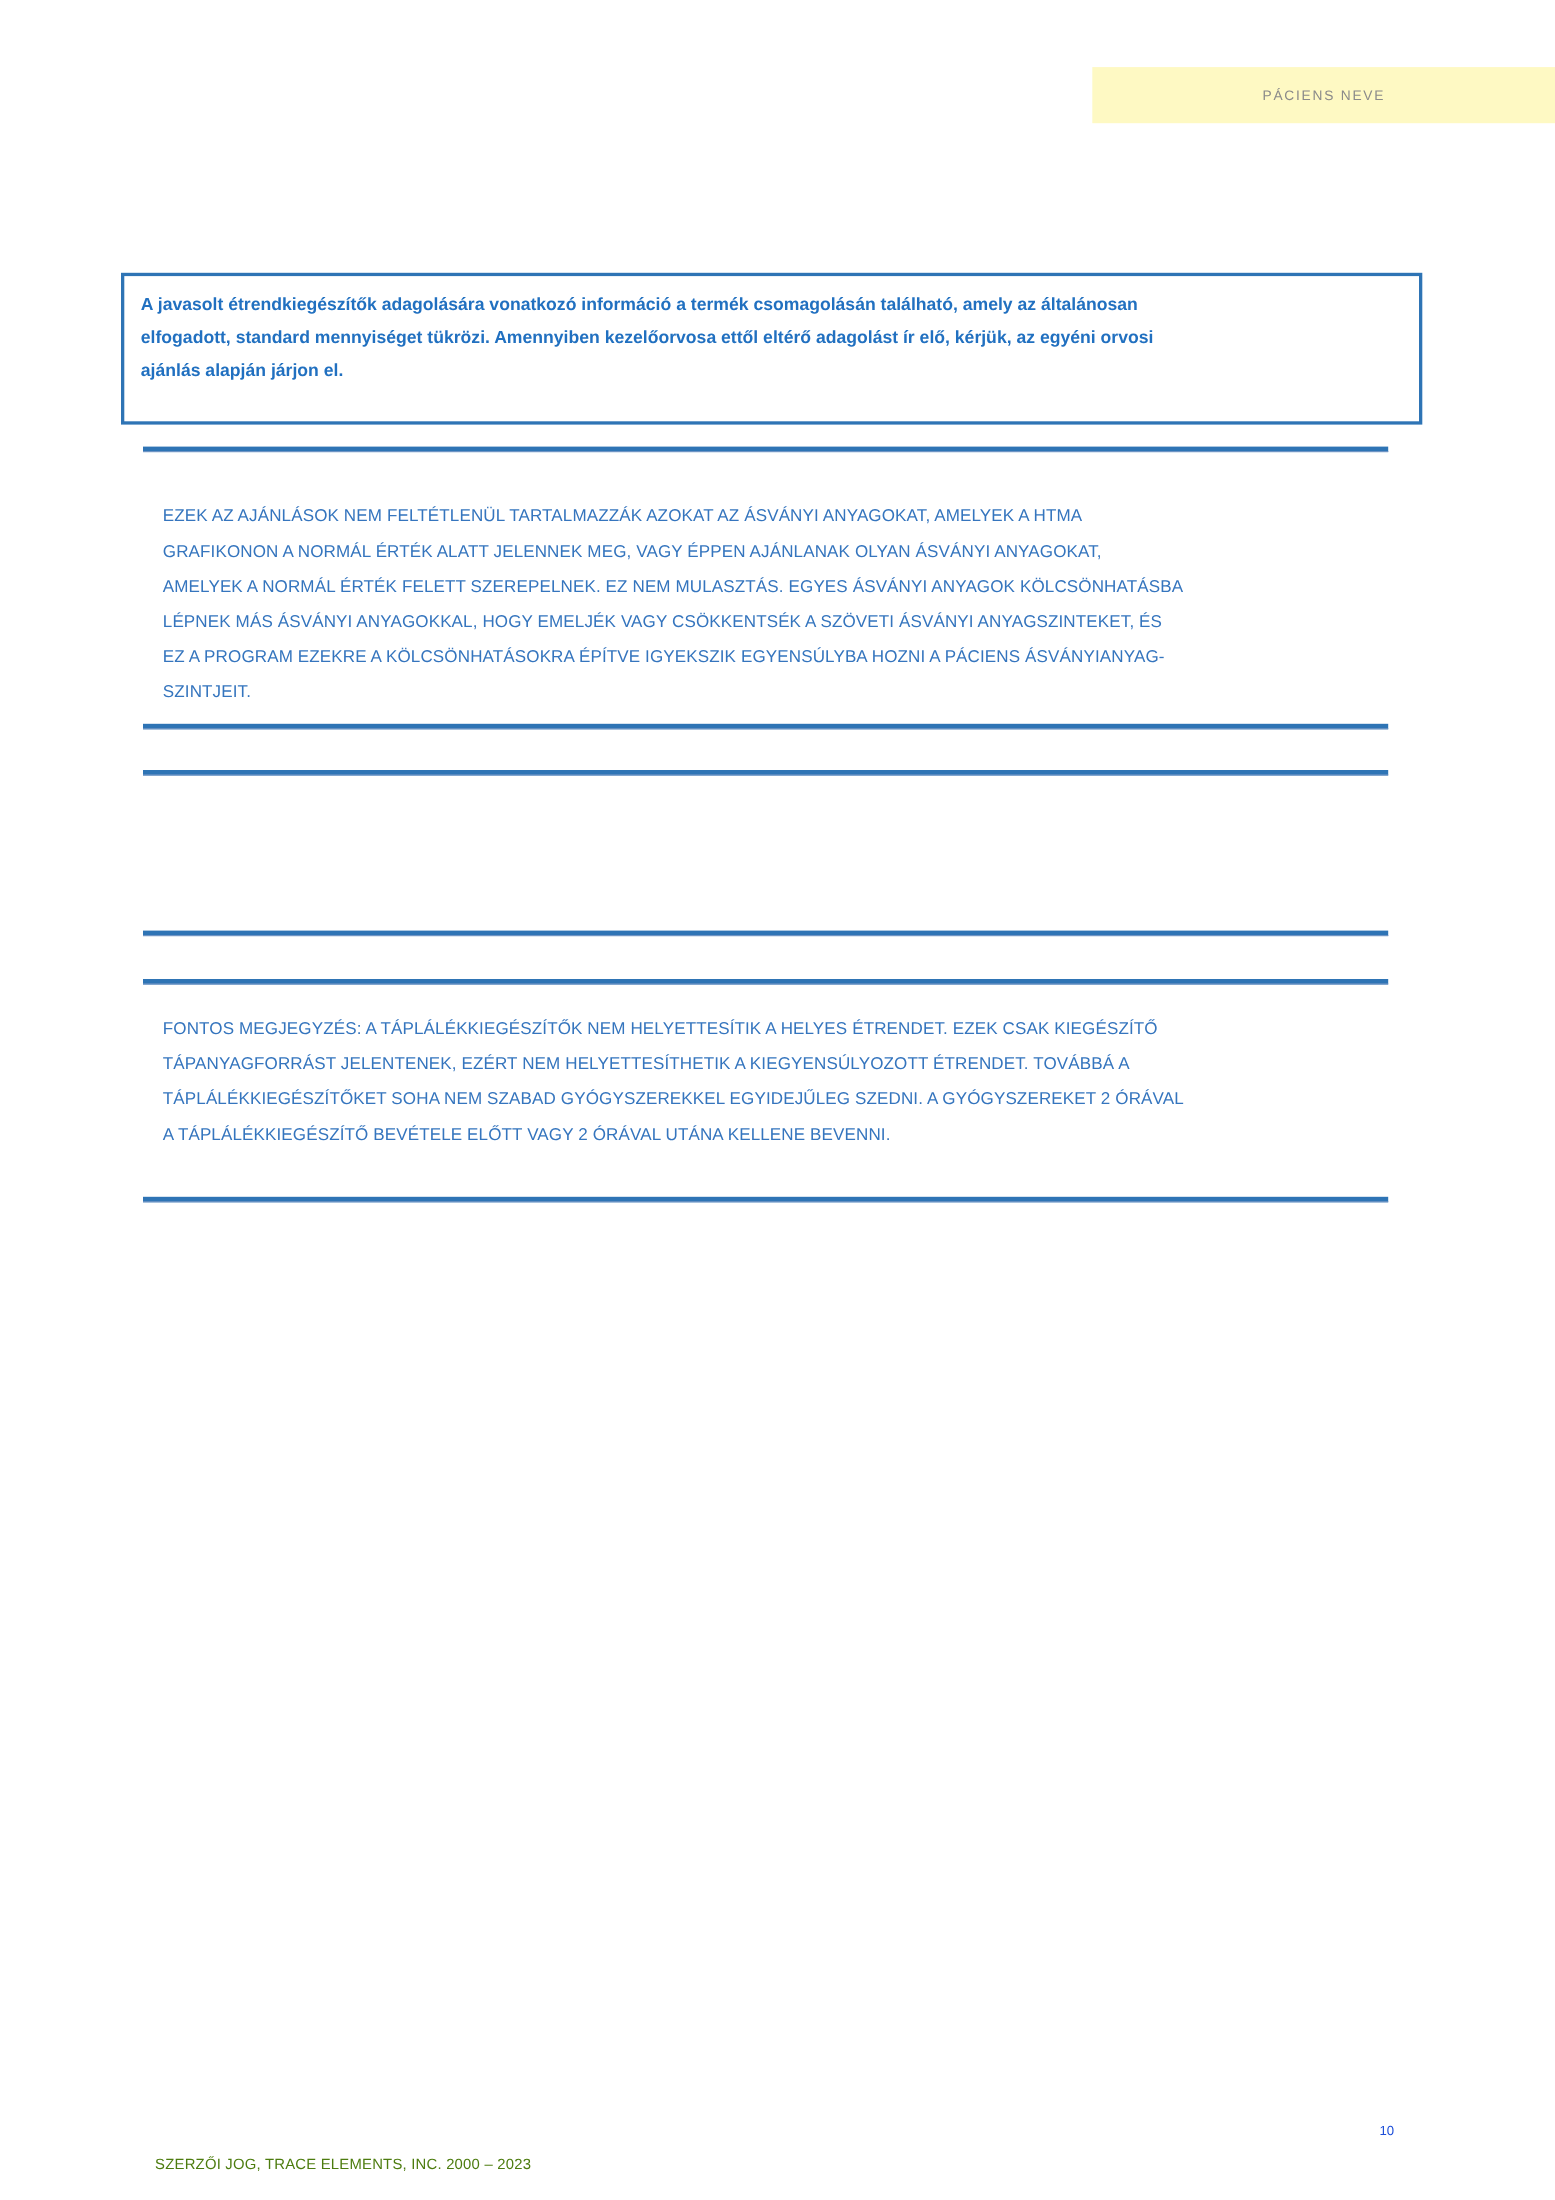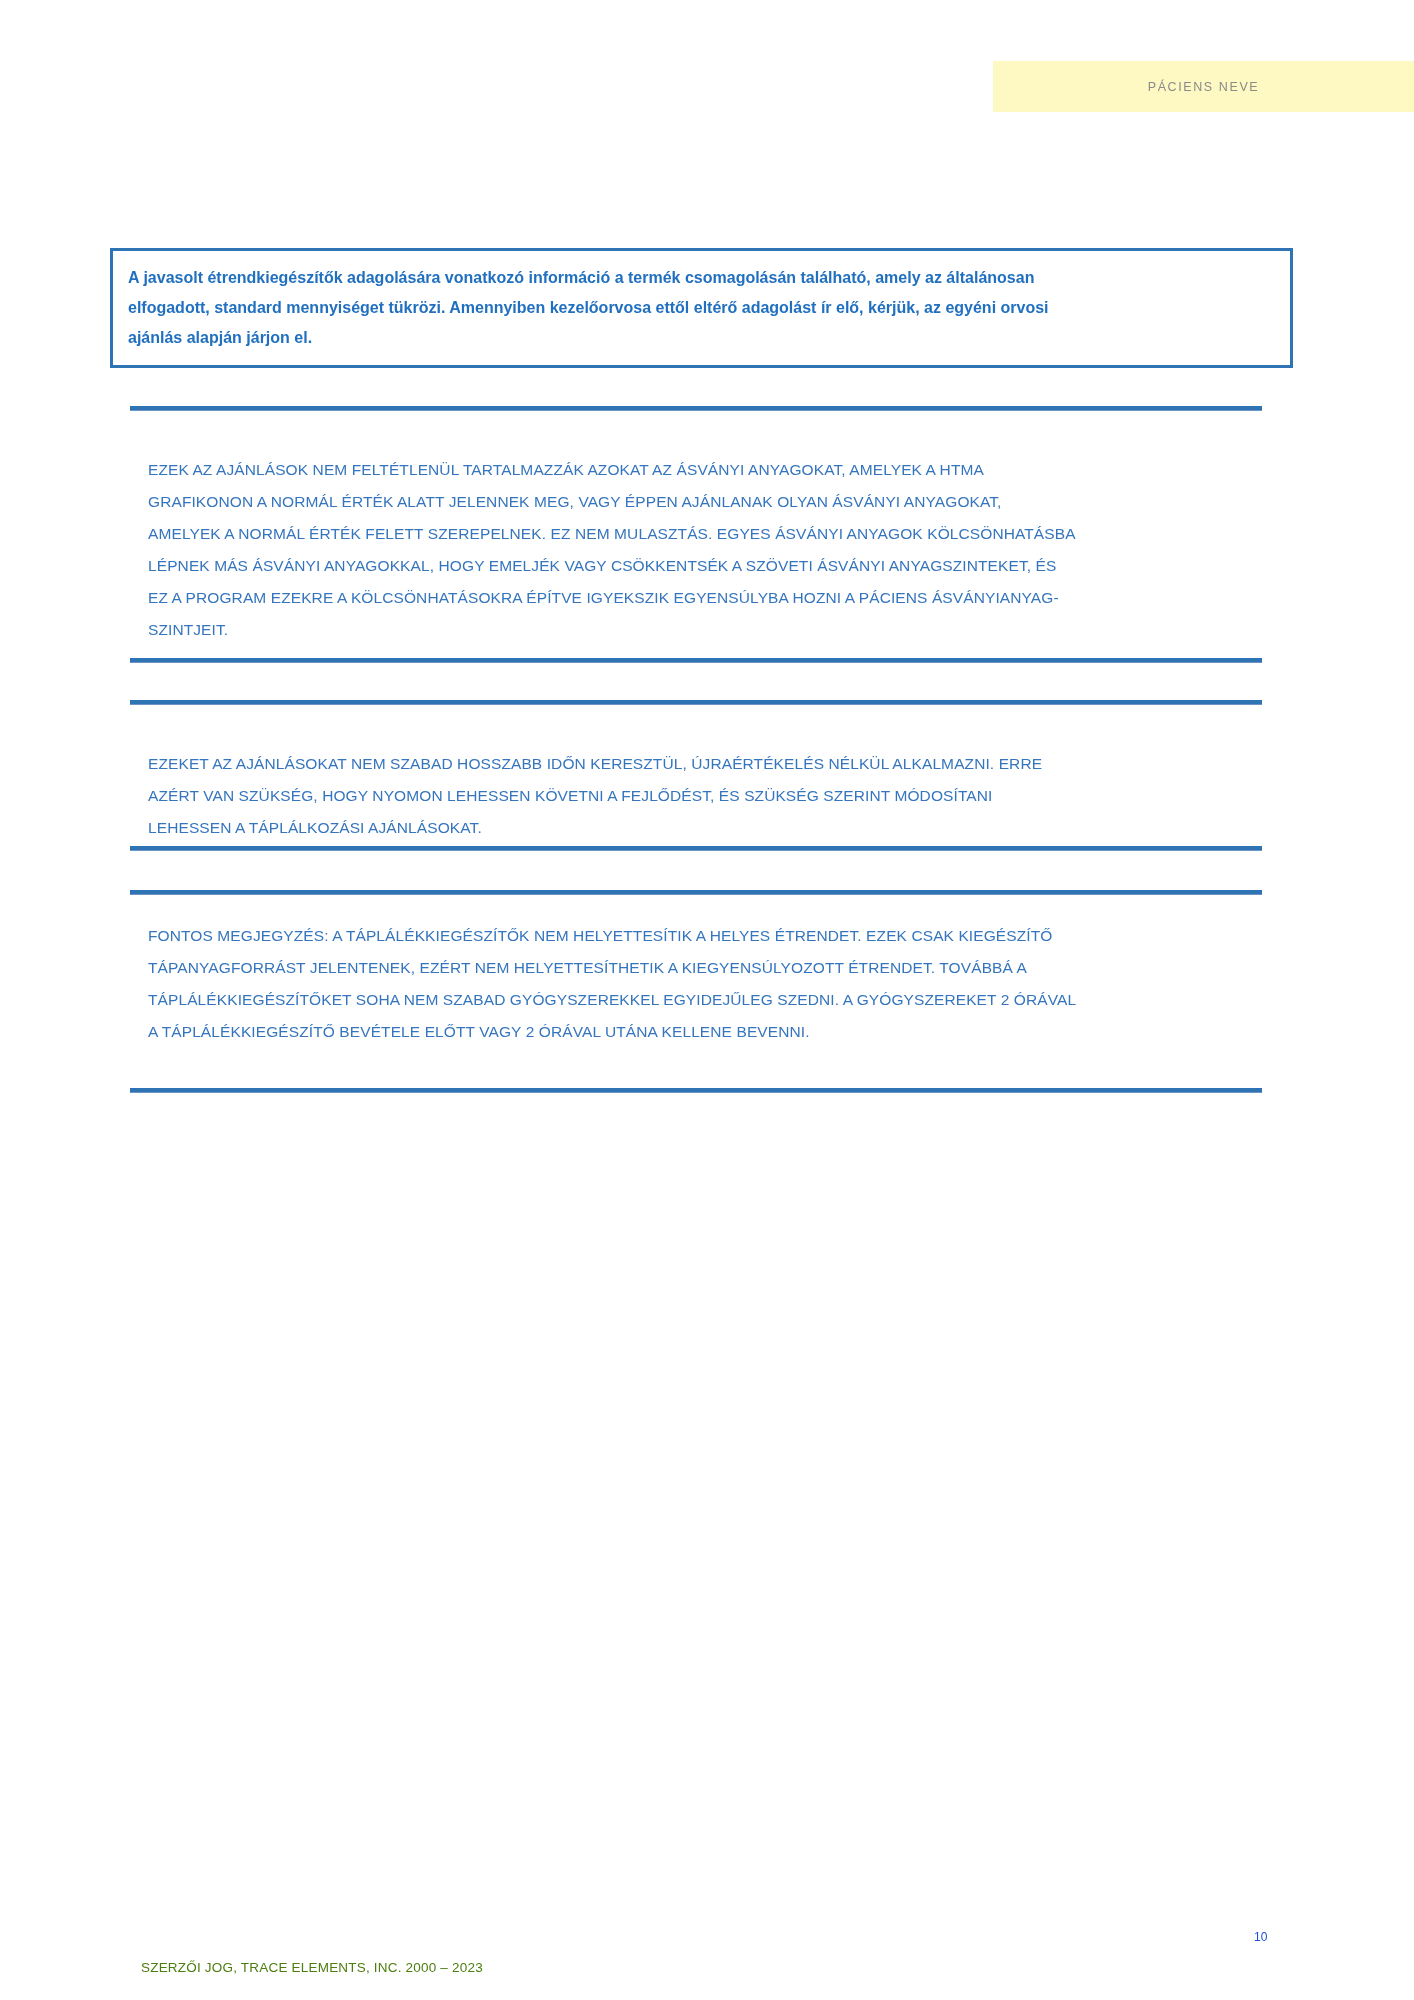--- a/index.html
+++ b/index.html
@@ -36,21 +36,21 @@
   }
 
   
   .notice-box {
     position: absolute;
     left: 110px;
     top: 248px;
     width: 1183px;
     box-sizing: border-box;
     border: 3px solid #2e74b5;
-    padding: 12px 20px 12px 15px;
+    padding: 12px 20px 30px 15px;
   }
   .notice-box p {
     margin: 0;
     color: #2170c0;
     font-weight: bold;
     font-size: 16px;
     line-height: 30px;
     white-space: pre-line;
   }
 
@@ -123,23 +123,20 @@
   <p class="blue-para para-1">EZEK AZ AJÁNLÁSOK NEM FELTÉTLENÜL TARTALMAZZÁK AZOKAT AZ ÁSVÁNYI ANYAGOKAT, AMELYEK A HTMA
 GRAFIKONON A NORMÁL ÉRTÉK ALATT JELENNEK MEG, VAGY ÉPPEN AJÁNLANAK OLYAN ÁSVÁNYI ANYAGOKAT,
 AMELYEK A NORMÁL ÉRTÉK FELETT SZEREPELNEK. EZ NEM MULASZTÁS. EGYES ÁSVÁNYI ANYAGOK KÖLCSÖNHATÁSBA
 LÉPNEK MÁS ÁSVÁNYI ANYAGOKKAL, HOGY EMELJÉK VAGY CSÖKKENTSÉK A SZÖVETI ÁSVÁNYI ANYAGSZINTEKET, ÉS
 EZ A PROGRAM EZEKRE A KÖLCSÖNHATÁSOKRA ÉPÍTVE IGYEKSZIK EGYENSÚLYBA HOZNI A PÁCIENS ÁSVÁNYIANYAG-
 SZINTJEIT.</p>
 
   <div class="rule rule-2"></div>
   <div class="rule rule-3"></div>
 
-  <p class="blue-para para-2">EZEKET AZ AJÁNLÁSOKAT NEM SZABAD HOSSZABB IDŐN KERESZTÜL, ÚJRAÉRTÉKELÉS NÉLKÜL ALKALMAZNI. ERRE
-AZÉRT VAN SZÜKSÉG, HOGY NYOMON LEHESSEN KÖVETNI A FEJLŐDÉST, ÉS SZÜKSÉG SZERINT MÓDOSÍTANI
-LEHESSEN A TÁPLÁLKOZÁSI AJÁNLÁSOKAT.</p>
 
   <div class="rule rule-4"></div>
   <div class="rule rule-5"></div>
 
   <p class="blue-para para-3">FONTOS MEGJEGYZÉS: A TÁPLÁLÉKKIEGÉSZÍTŐK NEM HELYETTESÍTIK A HELYES ÉTRENDET. EZEK CSAK KIEGÉSZÍTŐ
 TÁPANYAGFORRÁST JELENTENEK, EZÉRT NEM HELYETTESÍTHETIK A KIEGYENSÚLYOZOTT ÉTRENDET. TOVÁBBÁ A
 TÁPLÁLÉKKIEGÉSZÍTŐKET SOHA NEM SZABAD GYÓGYSZEREKKEL EGYIDEJŰLEG SZEDNI. A GYÓGYSZEREKET 2 ÓRÁVAL
 A TÁPLÁLÉKKIEGÉSZÍTŐ BEVÉTELE ELŐTT VAGY 2 ÓRÁVAL UTÁNA KELLENE BEVENNI.</p>
 
   <div class="rule rule-6"></div>

